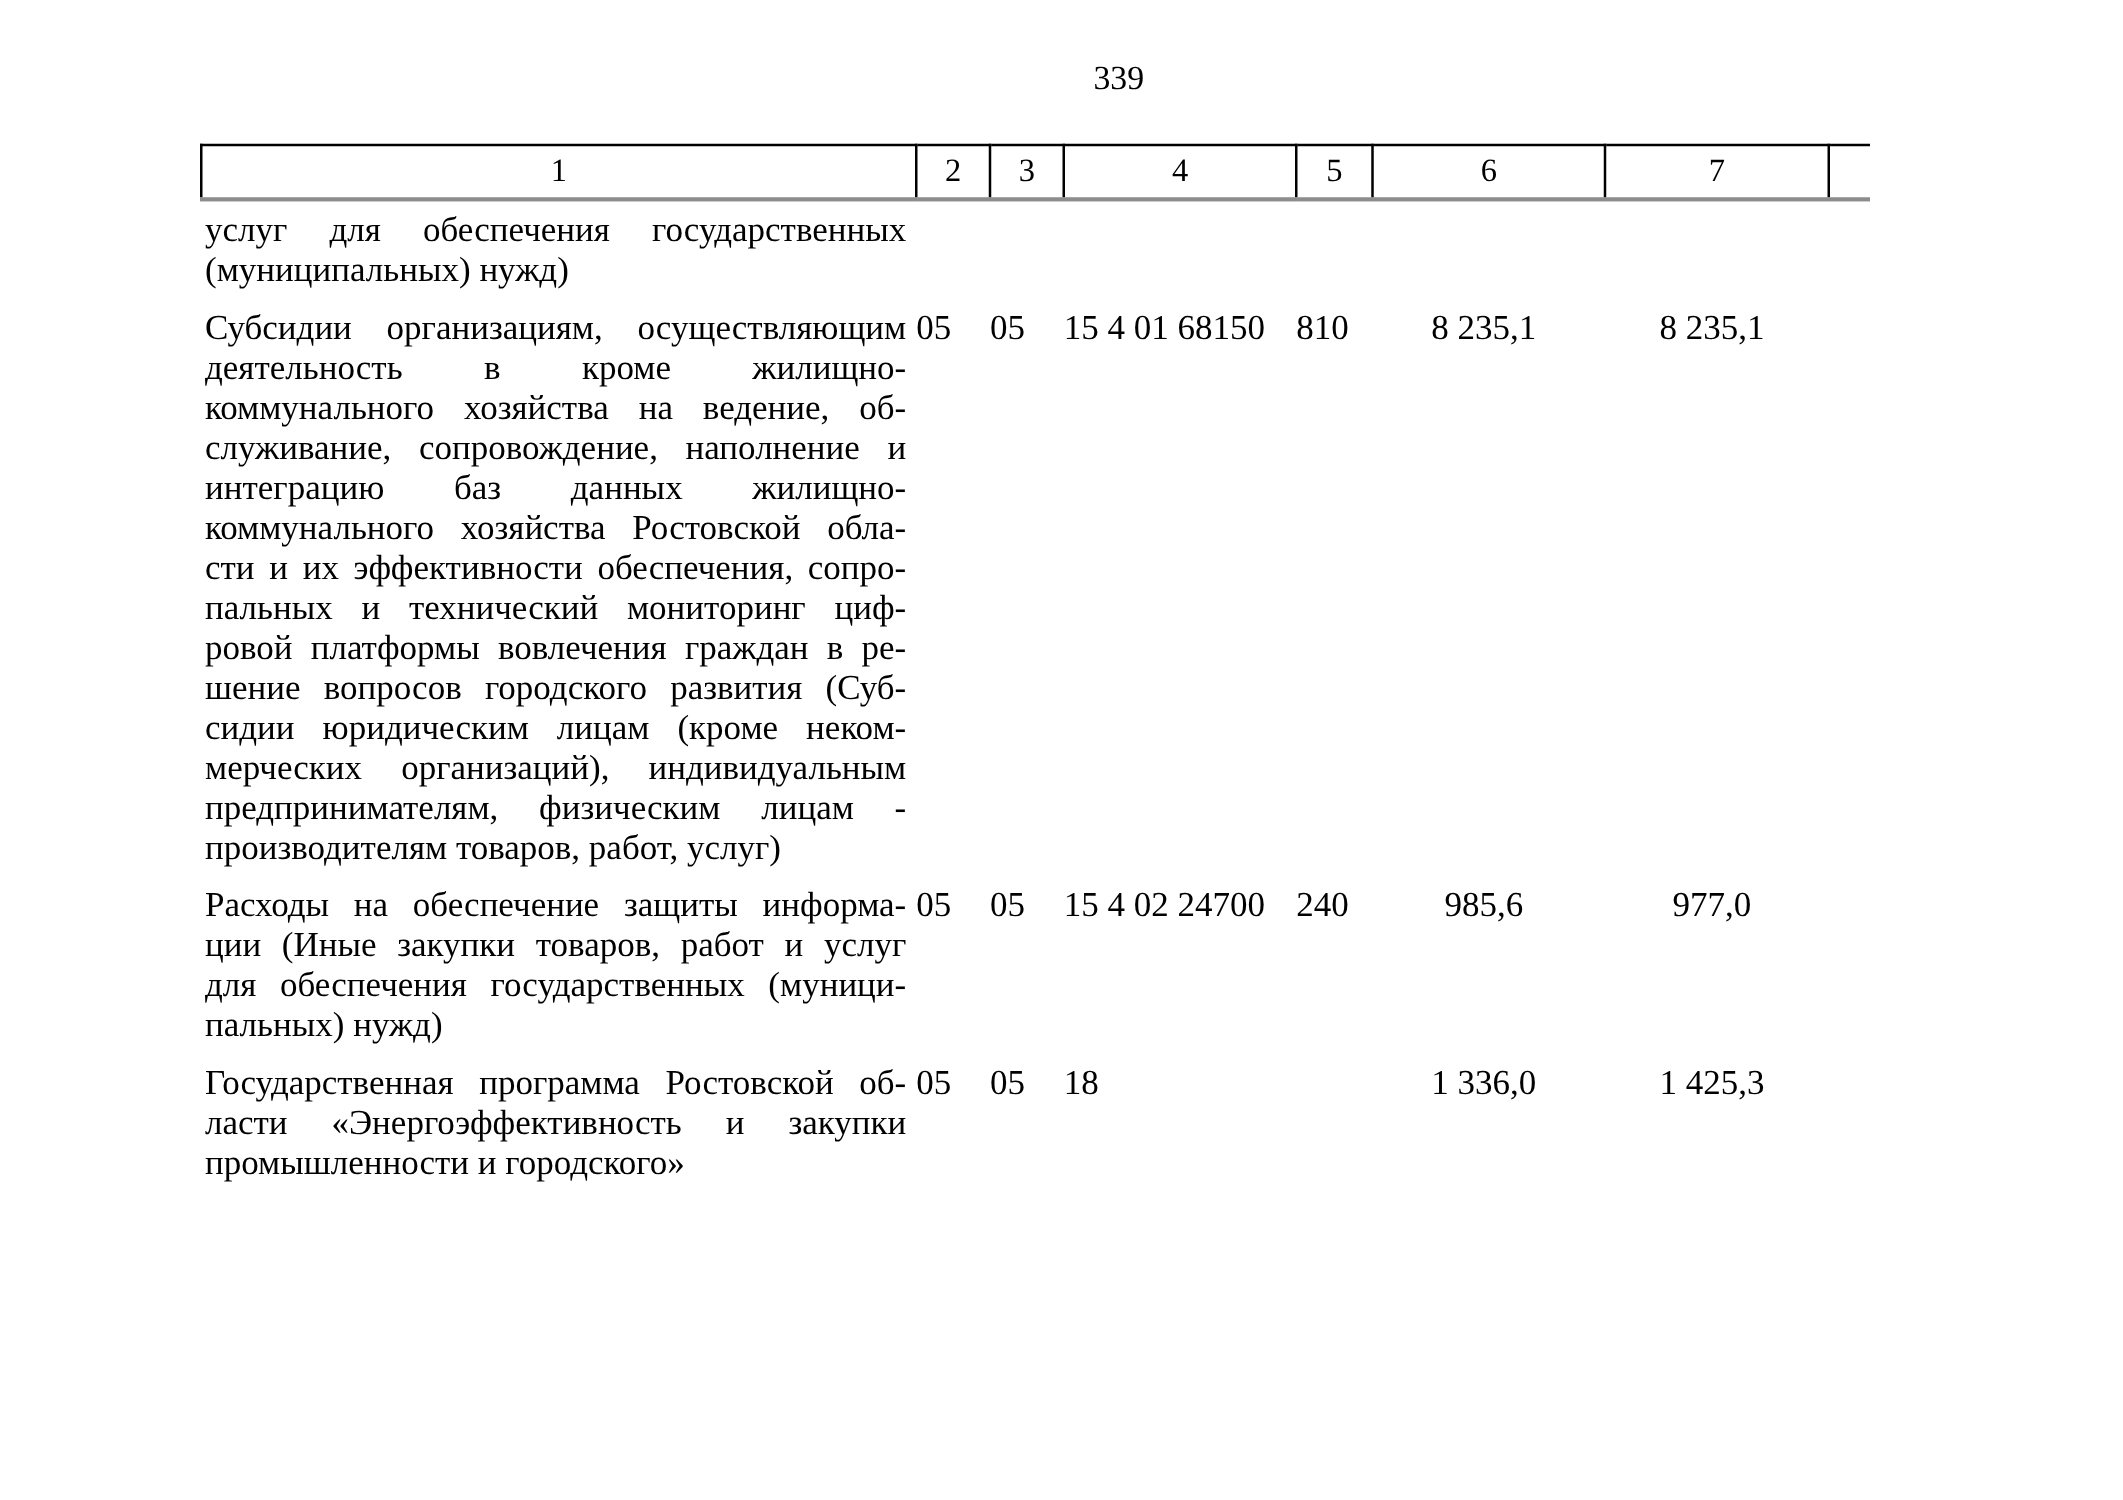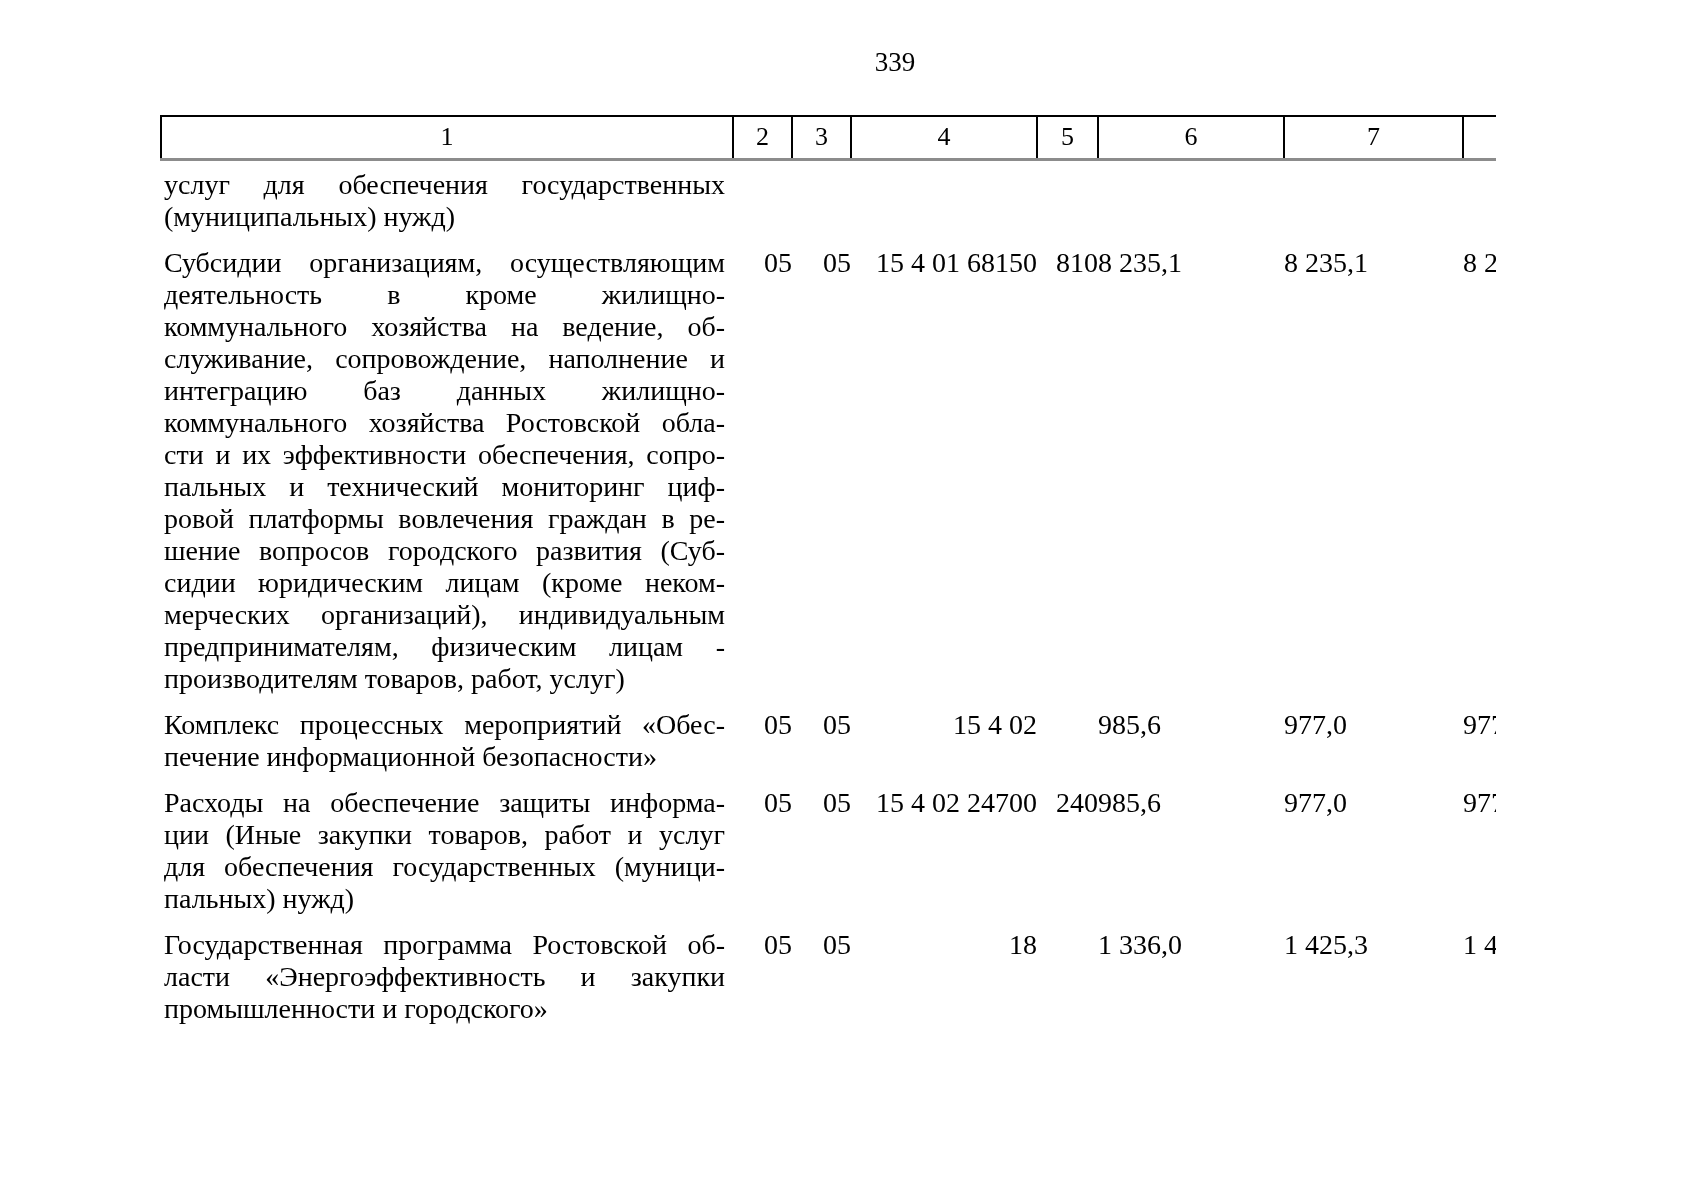--- a/index.html
+++ b/index.html
@@ -58,25 +58,25 @@
     padding-right: 8px !important;
   }
   td.name-cell .jline {
     text-align: justify;
     text-align-last: justify;
   }
   td.name-cell .jline:last-child {
     text-align-last: left;
   }
   td.val-center {
-    text-align: right;
+    text-align: left;
     white-space: nowrap;
   }
   td.val-right {
-    text-align: left;
+    text-align: center;
     white-space: nowrap;
     padding-right: 8px !important;
   }
 </style>
 </head>
 <body>
 
 <div class="page">
   <div class="page-number">339</div>
 
@@ -137,33 +137,20 @@
           <td class="val-center">05</td>
           <td class="val-center">05</td>
           <td class="val-center">15 4 01 68150</td>
           <td class="val-center">810</td>
           <td class="val-right">8 235,1</td>
           <td class="val-right">8 235,1</td>
           <td class="val-right">8 235,1</td>
         </tr>
         <tr>
           <td class="name-cell">
-            <div class="jline">Комплекс процессных мероприятий «Обес-</div>
-            <div class="jline">печение информационной безопасности»</div>
-          </td>
-          <td class="val-center">05</td>
-          <td class="val-center">05</td>
-          <td class="val-center">15 4 02</td>
-          <td class="val-center"></td>
-          <td class="val-right">985,6</td>
-          <td class="val-right">977,0</td>
-          <td class="val-right">977,0</td>
-        </tr>
-        <tr>
-          <td class="name-cell">
             <div class="jline">Расходы на обеспечение защиты информа-</div>
             <div class="jline">ции (Иные закупки товаров, работ и услуг</div>
             <div class="jline">для обеспечения государственных (муници-</div>
             <div class="jline">пальных) нужд)</div>
           </td>
           <td class="val-center">05</td>
           <td class="val-center">05</td>
           <td class="val-center">15 4 02 24700</td>
           <td class="val-center">240</td>
           <td class="val-right">985,6</td>

